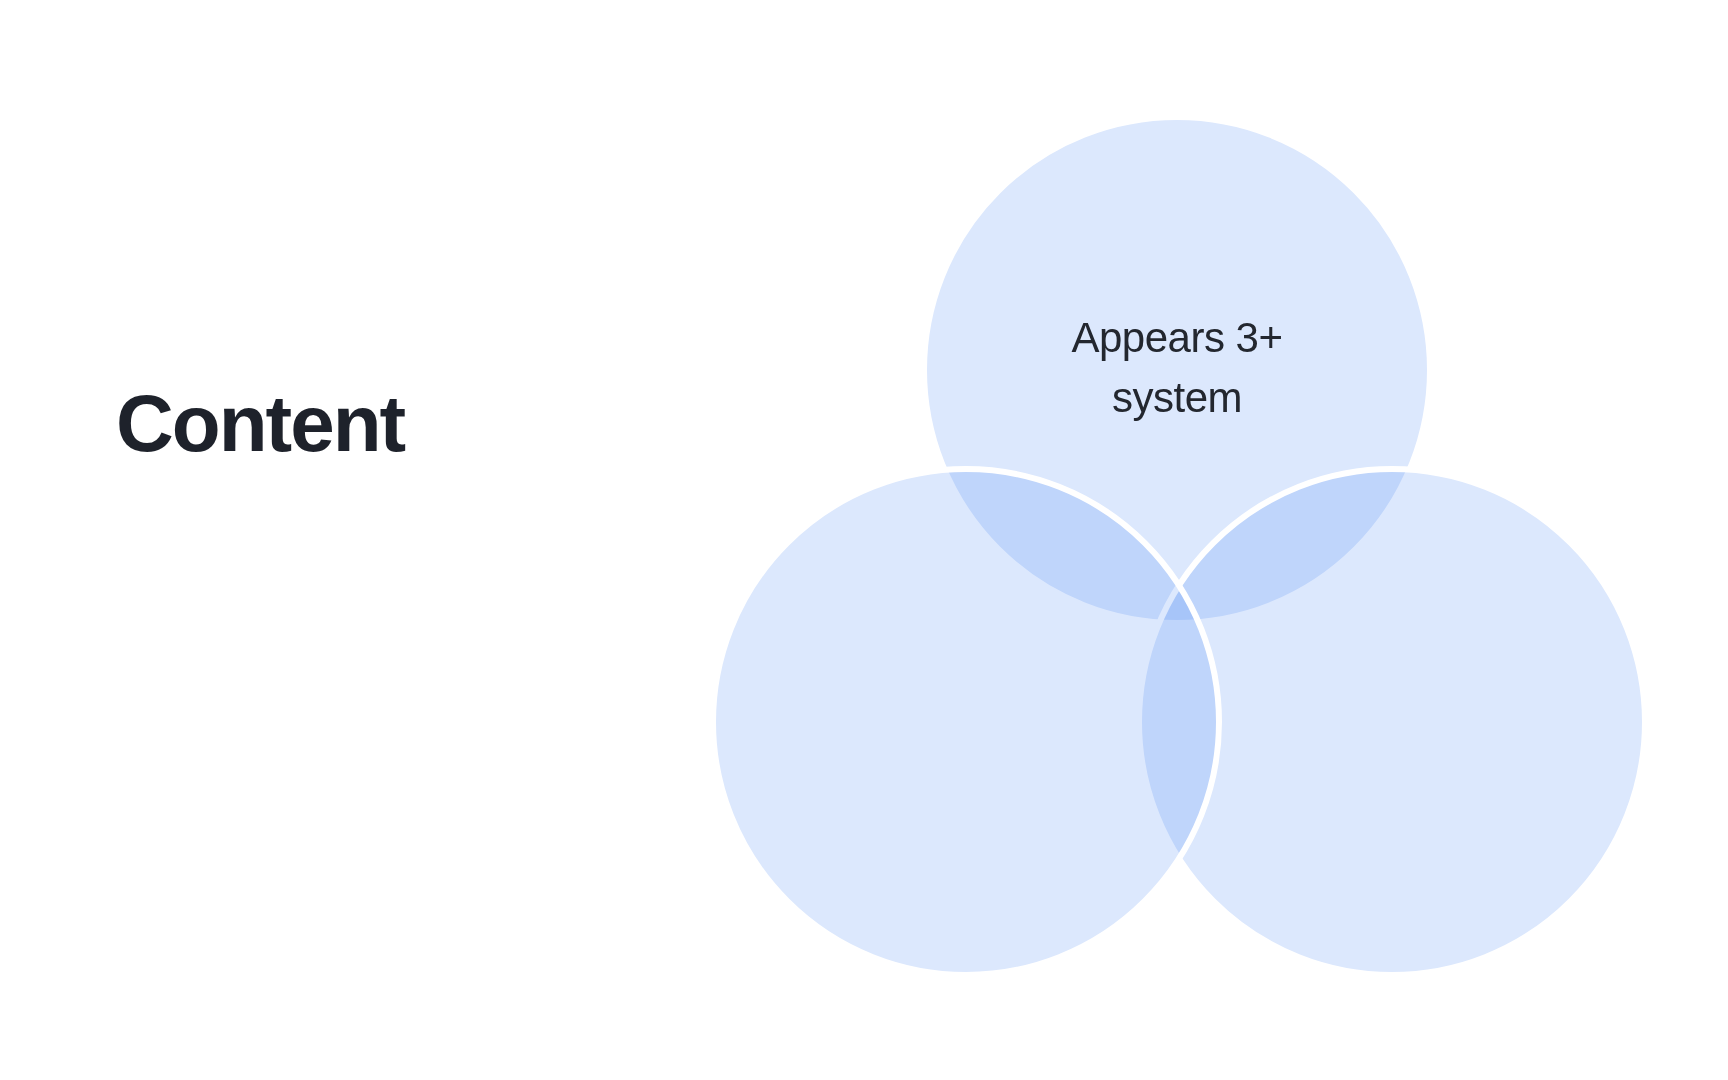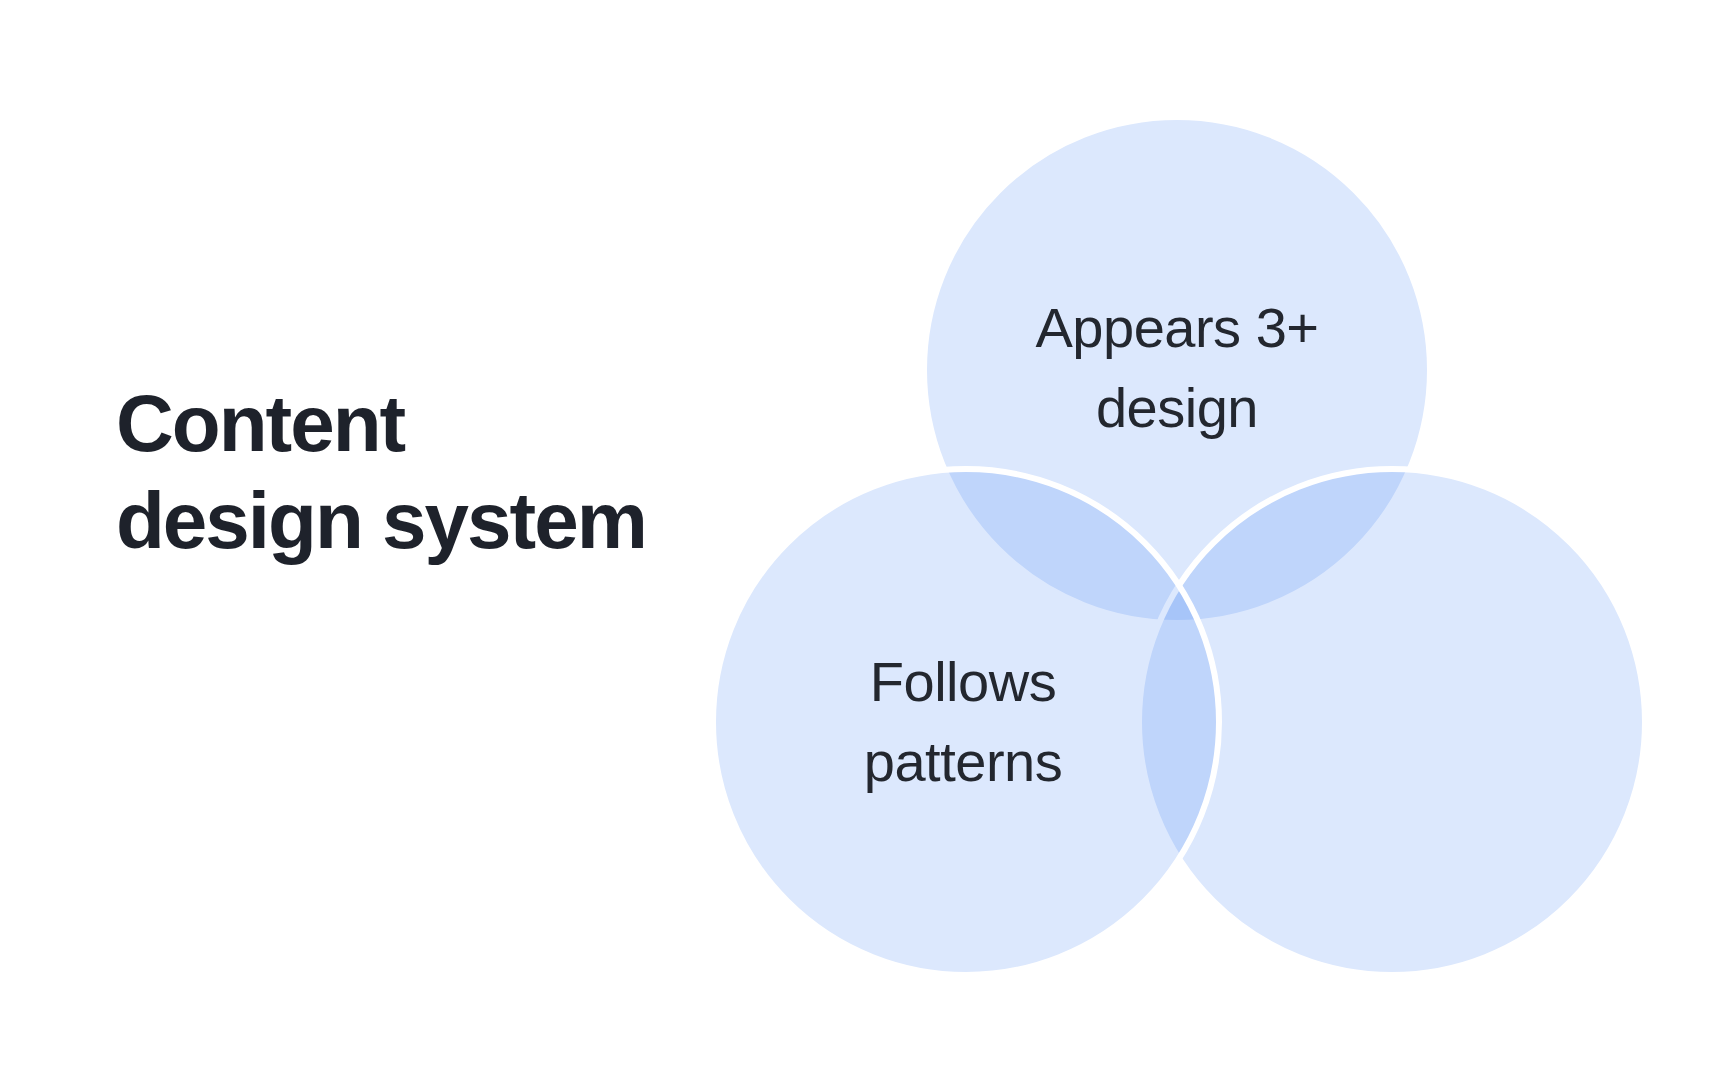--- a/index.html
+++ b/index.html
@@ -44,54 +44,49 @@
   }
   .venn-circle {
     fill-opacity: 0.18;
     stroke: #ffffff;
     stroke-width: 6px;
   }
   .vlabel {
     position: absolute;
     transform: translate(-50%, -50%);
     text-align: center;
-    font-size: 56px;
+    font-size: 42px;
     line-height: 1.42;
     font-weight: 400;
     letter-spacing: -0.5px;
     color: #23272f;
     white-space: nowrap;
   }
   .vlabel .line { display: block; }
   .vlabel-top  { left: 1177px; top: 368px; }
   .vlabel-left { left: 963px;  top: 722px; }
   .vlabel-right{ left: 1391px; top: 722px; }
 </style>
 </head>
 <body>
 
 <div class="stage">
 
   <h1 class="page-title">
     <span class="line">Content</span>
-    <span class="line">design system</span>
   </h1>
 
   <div class="venn">
     <svg viewBox="0 0 1728 1080">
       <circle class="venn-circle" cx="1177" cy="370" r="253" fill="#3b82f6"></circle>
       <circle class="venn-circle" cx="1392" cy="722" r="253" fill="#3b82f6"></circle>
       <circle class="venn-circle" cx="966" cy="722" r="253" fill="#3b82f6"></circle>
     </svg>
 
     <div class="vlabel vlabel-top">
       <span class="line">Appears 3+</span>
-      <span class="line">design</span>
+      <span class="line">system</span>
     </div>
 
-    <div class="vlabel vlabel-left">
-      <span class="line">Follows</span>
-      <span class="line">patterns</span>
-    </div>
 
   </div>
 
 </div>
 
 </body></html>

